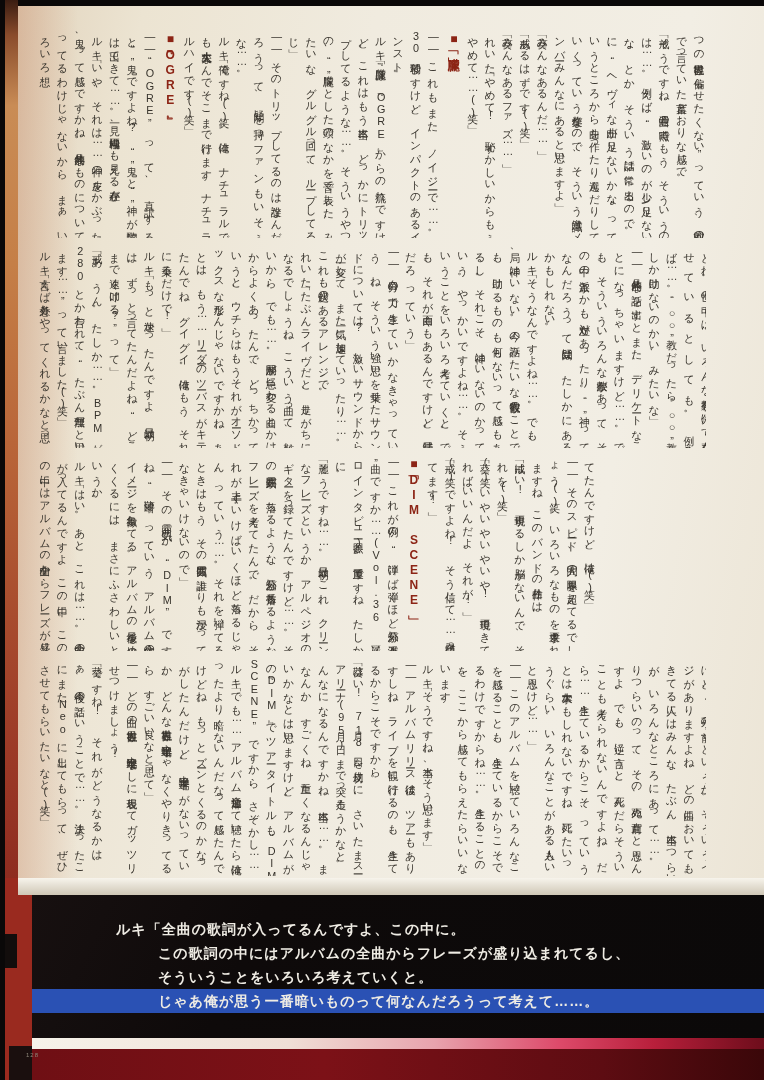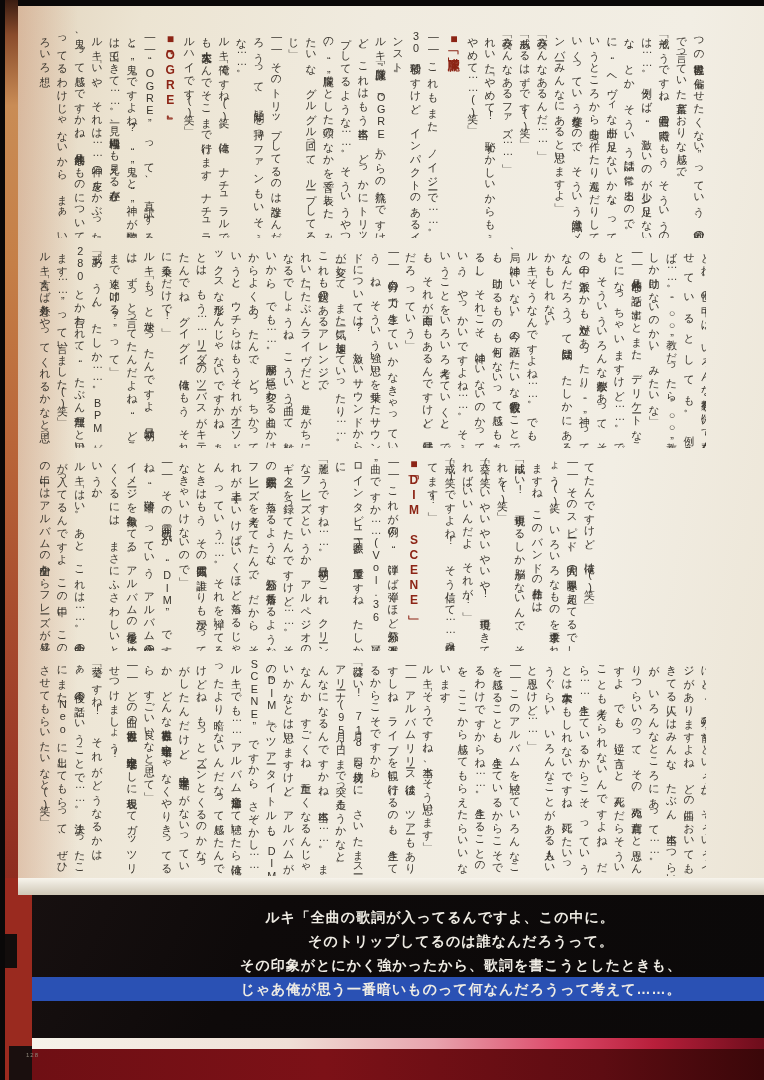--- a/index.html
+++ b/index.html
@@ -54,21 +54,21 @@
   
   .sep-band{
     position:absolute;left:18px;top:878px;width:746px;height:17px;
     background:linear-gradient(to bottom,#f7f4ec,#cfc7b6);
   }
   .quote-box{
     position:absolute;left:32px;top:895px;width:732px;height:143px;
     background:linear-gradient(115deg,#171010 0%,#0e0a0a 30%,#0b0909 100%);
     overflow:hidden;
   }
-  .quote-lines{padding-top:10px;text-align:center;}
+  .quote-lines{padding-top:22px;}
   .quote-line{
     color:#efece4;font-size:14px;font-weight:bold;line-height:24px;
     letter-spacing:1px;padding-left:126px;white-space:nowrap;
   }
   .quote-line.first{padding-left:84px;}
   .quote-line.hl{background:#2a51b4;}
   .grad-strip{
     position:absolute;left:32px;top:1038px;width:732px;height:11px;
     background:linear-gradient(to right,#f6f3ea 0%,#efdfd6 35%,#e8a3ad 55%,#dd4a6a 72%,#b81f3b 85%,#6d0d1b 100%);
   }
@@ -142,21 +142,21 @@
       <p class="k-question">——どの曲の世界観も、中途半端なしに表現してガッツリと見せつけましょう!</p>
       <p class="k-speech">葵「ですね!　それがどうなるかは、まぁ、今後の話ということで……。決まったころにまたNeoに出してもらって、ぜひ話をさせてもらいたいなと(笑)」</p>
     </div>
 </div>
 
 <div class="sep-band"></div>
 
 <div class="quote-box">
   <div class="quote-lines">
       <div class="quote-line first">ルキ「全曲の歌詞が入ってるんですよ、この中に。</div>
-      <div class="quote-line">そのトリップしてるのは誰なんだろうって。</div>
-      <div class="quote-line">その印象がとにかく強かったから、歌詞を書こうとしたときも、</div>
+      <div class="quote-line">この歌詞の中にはアルバムの全曲からフレーズが盛り込まれてるし、</div>
+      <div class="quote-line">そういうことをいろいろ考えていくと。</div>
       <div class="quote-line hl">じゃあ俺が思う一番暗いものって何なんだろうって考えて……。</div>
     </div>
 </div>
 
 <div class="grad-strip"></div>
 <div class="bottom-red"></div>
 <div class="page-number">128</div>
 
 </body></html>

